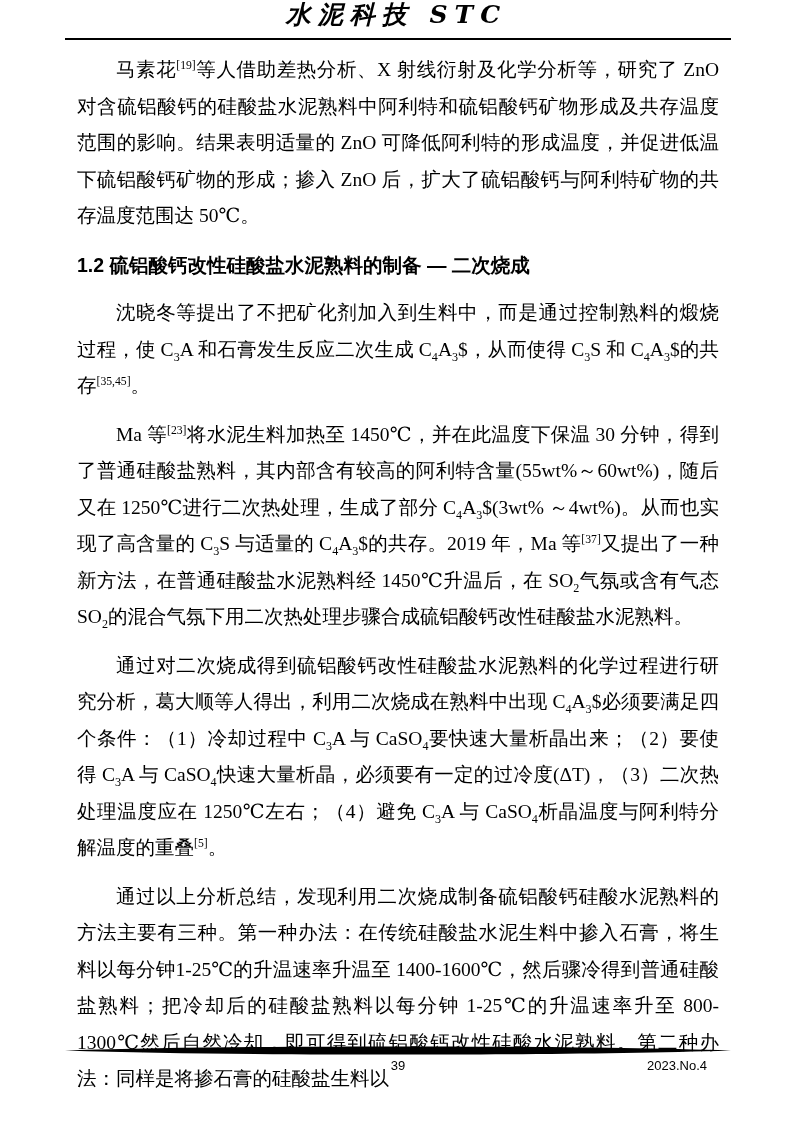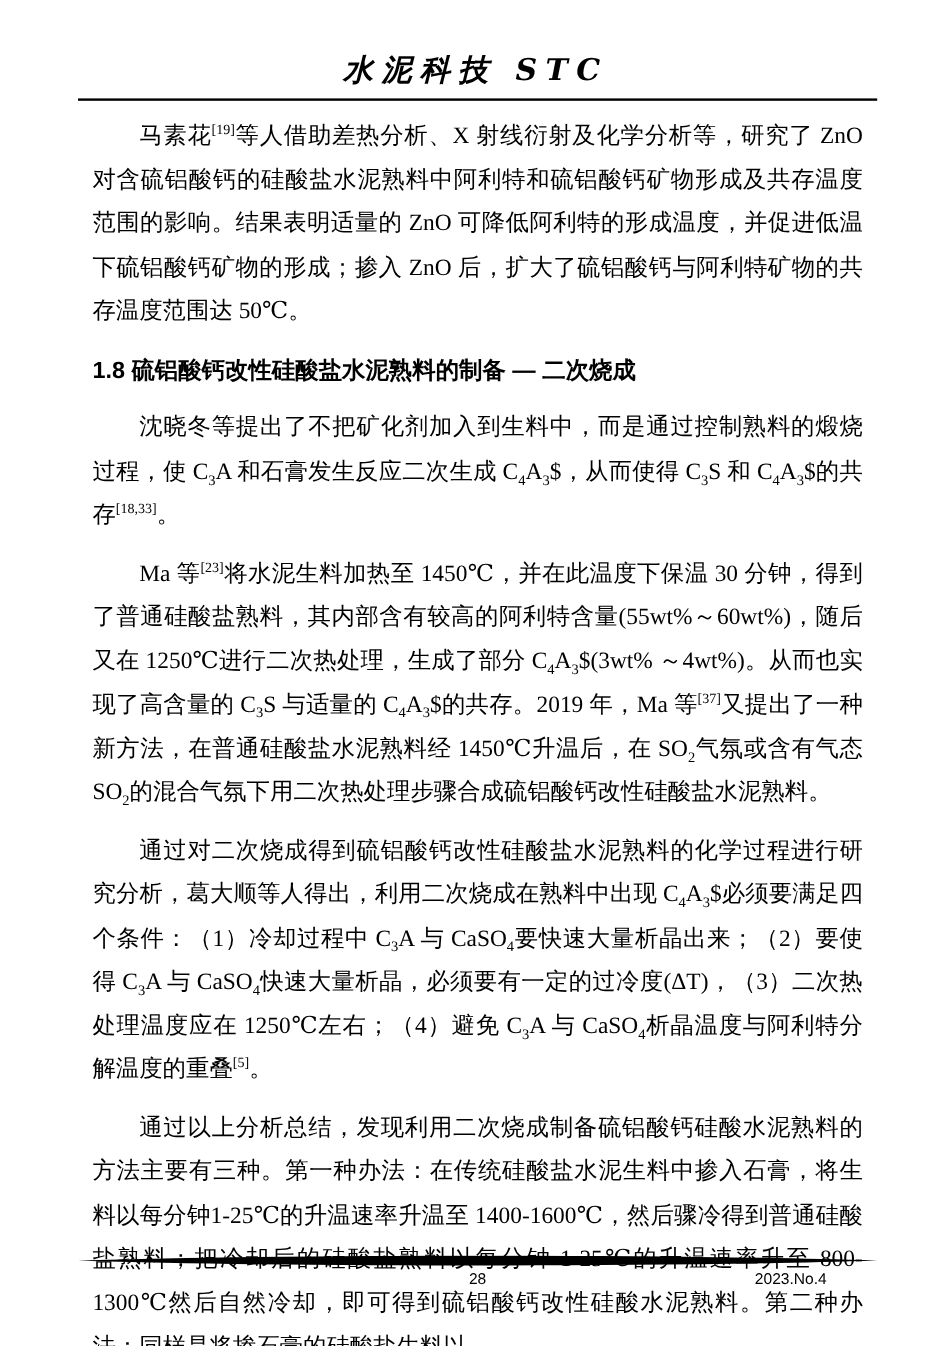--- a/index.html
+++ b/index.html
@@ -7,21 +7,20 @@
     position: relative;
     width: 793px;
     height: 1122px;
     background: #ffffff;
     color: #000000;
     font-family: "Liberation Serif", "DejaVu Serif", serif;
     overflow: hidden;
     box-sizing: border-box;
   }
   .journal-header {
-    padding-top: 44px;
     text-align: center;
   }
   .journal-title {
     font-family: "DejaVu Serif", "Liberation Serif", serif;
     font-style: italic;
     font-weight: bold;
     font-size: 25px;
     line-height: 30px;
     letter-spacing: 7px;
     display: inline-block;
@@ -70,47 +69,47 @@
     line-height: 20px;
   }
   .page-number {
     position: absolute;
     left: 50%;
     transform: translateX(-50%);
     top: 1px;
   }
   .issue-number {
     position: absolute;
-    right: 42px;
+    right: 24px;
     top: 1px;
   }
 </style>
 </head>
 <body>
 
 <div class="page">
 
   <div class="journal-header">
     <span class="journal-title">水泥科技 STC</span>
   </div>
 
   <div class="header-rule"></div>
 
   <div class="content">
       <p>马素花<sup>[19]</sup>等人借助差热分析、X 射线衍射及化学分析等，研究了 ZnO 对含硫铝酸钙的硅酸盐水泥熟料中阿利特和硫铝酸钙矿物形成及共存温度范围的影响。结果表明适量的 ZnO 可降低阿利特的形成温度，并促进低温下硫铝酸钙矿物的形成；掺入 ZnO 后，扩大了硫铝酸钙与阿利特矿物的共存温度范围达 50℃。</p>
-      <p class="heading">1.8 硫铝酸钙改性硅酸盐水泥熟料的制备 — 二次烧成</p>
-      <p>沈晓冬等提出了不把矿化剂加入到生料中，而是通过控制熟料的煅烧过程，使 C<sub>3</sub>A 和石膏发生反应二次生成 C<sub>4</sub>A<sub>3</sub>$，从而使得 C<sub>3</sub>S 和 C<sub>4</sub>A<sub>3</sub>$的共存<sup>[18,33]</sup>。</p>
+      <p class="heading">1.2 硫铝酸钙改性硅酸盐水泥熟料的制备 — 二次烧成</p>
+      <p>沈晓冬等提出了不把矿化剂加入到生料中，而是通过控制熟料的煅烧过程，使 C<sub>3</sub>A 和石膏发生反应二次生成 C<sub>4</sub>A<sub>3</sub>$，从而使得 C<sub>3</sub>S 和 C<sub>4</sub>A<sub>3</sub>$的共存<sup>[35,45]</sup>。</p>
       <p>Ma 等<sup>[23]</sup>将水泥生料加热至 1450℃，并在此温度下保温 30 分钟，得到了普通硅酸盐熟料，其内部含有较高的阿利特含量(55wt%～60wt%)，随后又在 1250℃进行二次热处理，生成了部分 C<sub>4</sub>A<sub>3</sub>$(3wt% ～4wt%)。从而也实现了高含量的 C<sub>3</sub>S 与适量的 C<sub>4</sub>A<sub>3</sub>$的共存。2019 年，Ma 等<sup>[37]</sup>又提出了一种新方法，在普通硅酸盐水泥熟料经 1450℃升温后，在 SO<sub>2</sub>气氛或含有气态 SO<sub>2</sub>的混合气氛下用二次热处理步骤合成硫铝酸钙改性硅酸盐水泥熟料。</p>
       <p>通过对二次烧成得到硫铝酸钙改性硅酸盐水泥熟料的化学过程进行研究分析，葛大顺等人得出，利用二次烧成在熟料中出现 C<sub>4</sub>A<sub>3</sub>$必须要满足四个条件：（1）冷却过程中 C<sub>3</sub>A 与 CaSO<sub>4</sub>要快速大量析晶出来；（2）要使得 C<sub>3</sub>A 与 CaSO<sub>4</sub>快速大量析晶，必须要有一定的过冷度(ΔT)，（3）二次热处理温度应在 1250℃左右；（4）避免 C<sub>3</sub>A 与 CaSO<sub>4</sub>析晶温度与阿利特分解温度的重叠<sup>[5]</sup>。</p>
       <p>通过以上分析总结，发现利用二次烧成制备硫铝酸钙硅酸水泥熟料的方法主要有三种。第一种办法：在传统硅酸盐水泥生料中掺入石膏，将生料以每分钟1-25℃的升温速率升温至 1400-1600℃，然后骤冷得到普通硅酸盐熟料；把冷却后的硅酸盐熟料以每分钟 1-25℃的升温速率升至 800-1300℃然后自然冷却，即可得到硫铝酸钙改性硅酸水泥熟料。第二种办法：同样是将掺石膏的硅酸盐生料以</p>
     </div>
 
   <div class="footer">
     <svg class="footer-rule" viewBox="0 0 666 9" preserveAspectRatio="none" aria-hidden="true">
       <path d="M0,4.5 C100,1.2 233,0.4 333,0.4 C433,0.4 566,1.2 666,4.5 C566,7.8 433,8.6 333,8.6 C233,8.6 100,7.8 0,4.5 Z" fill="#000000"></path>
     </svg>
     <div class="footer-row">
-      <span class="page-number">28</span>
+      <span class="page-number">39</span>
       <span class="issue-number">2023.No.4</span>
     </div>
   </div>
 
 </div>
 
 </body></html>

